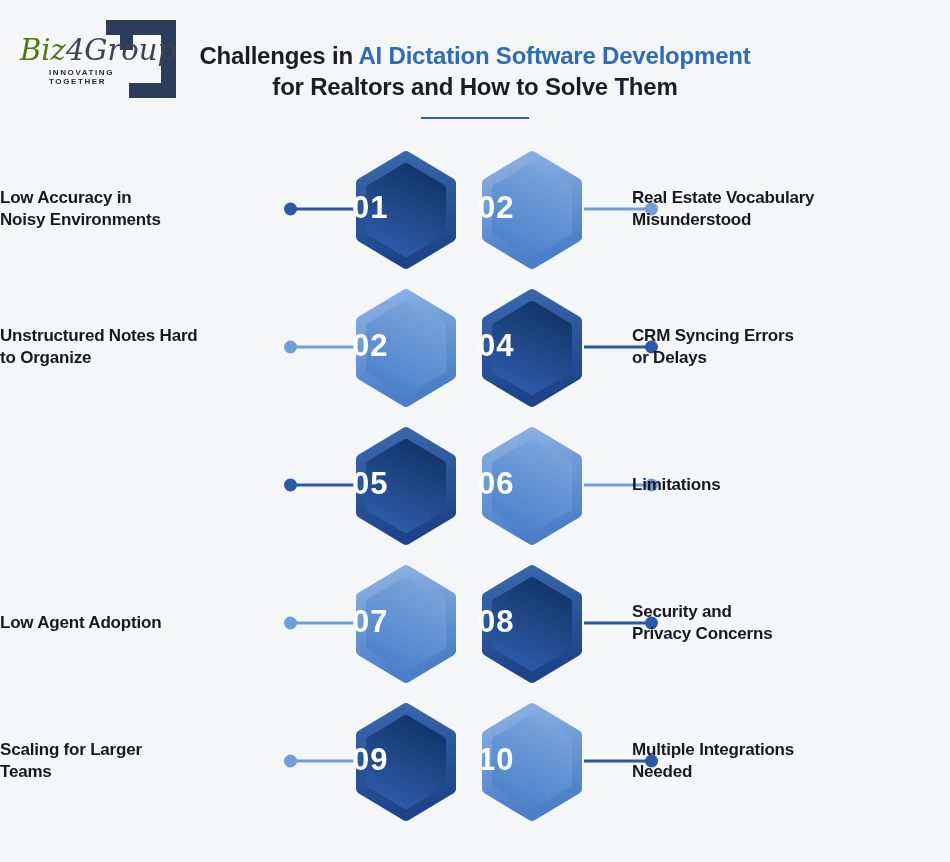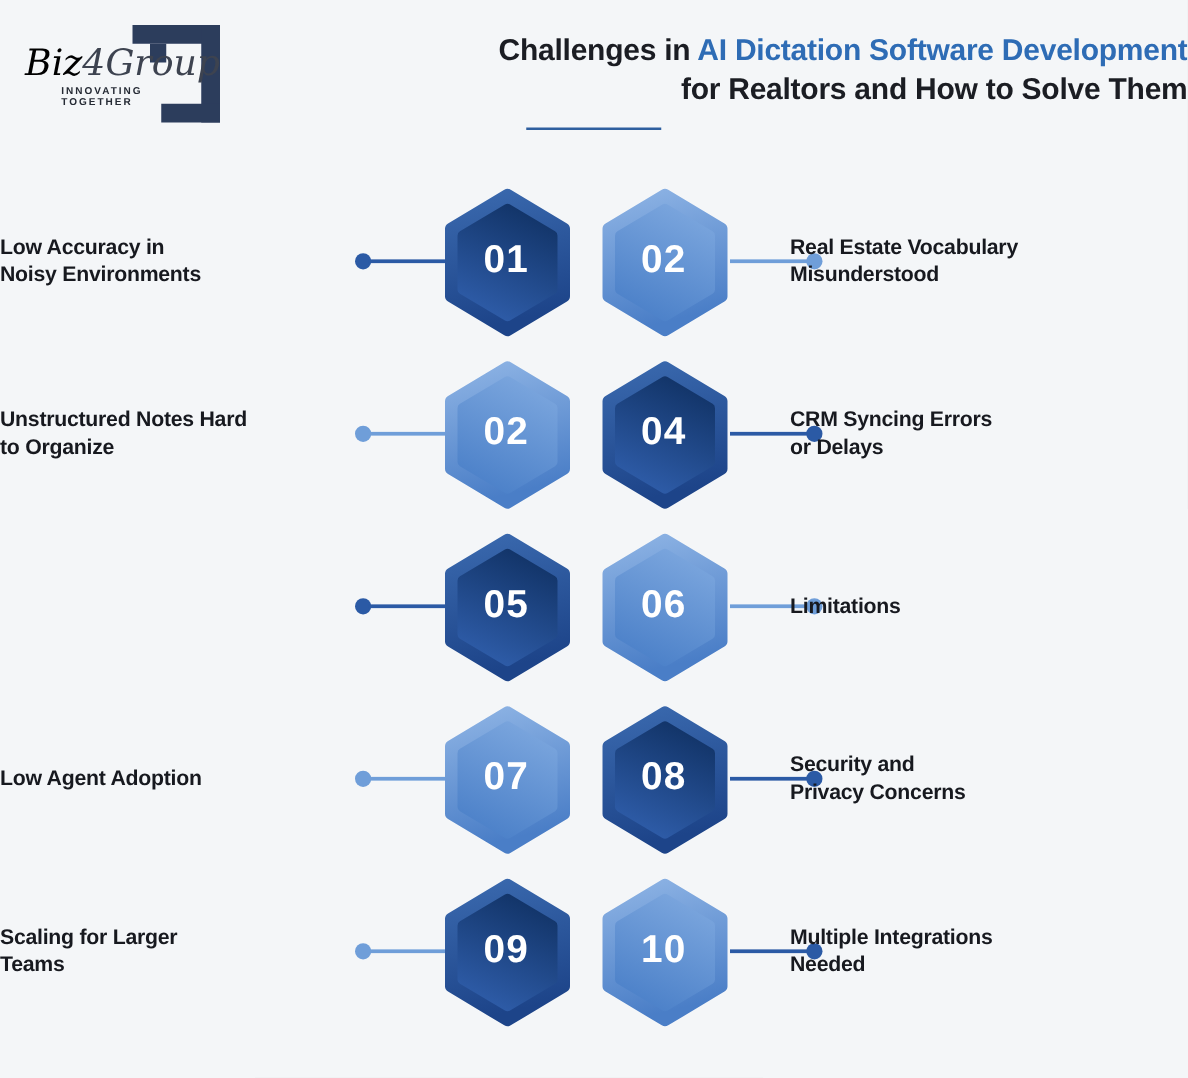--- a/index.html
+++ b/index.html
@@ -9,25 +9,25 @@
   
   .header{position:relative;height:140px;}
   .logo{position:absolute;left:20px;top:16px;width:150px;height:82px;}
   .bracket{position:absolute;left:86px;top:4px;width:70px;height:78px;}
   .bracket i{position:absolute;background:#2c3d5c;display:block;}
   .bracket .b-top{left:0;top:0;width:70px;height:15px;}
   .bracket .b-right{right:0;top:0;width:15px;height:78px;}
   .bracket .b-bottom{right:0;bottom:0;width:47px;height:15px;}
   .bracket .b-tab{left:14px;top:15px;width:13px;height:15px;}
   .logo-text{position:relative;z-index:2;margin-top:18px;font-family:"DejaVu Serif",serif;font-style:italic;font-size:29px;line-height:32px;white-space:nowrap;}
-  .logo-text .lt-blue{color:#000000;}
+  .logo-text .lt-blue{color:#4d7c0f;}
   .logo-text .lt-dark{color:#3d4350;}
   .logo-tagline{position:relative;z-index:2;margin-top:2px;font-size:8px;font-weight:bold;letter-spacing:1.6px;color:#252a34;padding-left:29px;}
 
-  .title{padding-top:25px;text-align:right;}
+  .title{padding-top:40px;text-align:center;}
   .t1,.t2{font-size:24px;font-weight:700;line-height:31px;color:#1b1d23;letter-spacing:-0.2px;}
   .t1 .hl{color:#2e6cb5;}
   .underline{width:108px;height:2px;background:#2e5f9f;margin:15px auto 0 auto;}
 
   
   .rows{position:absolute;top:140px;left:0;right:0;}
   .row{position:relative;height:138px;}
 
   .label{position:absolute;top:50%;transform:translateY(-50%);font-size:17px;font-weight:700;line-height:22px;color:#17191f;letter-spacing:-0.2px;}
   .l-label{left:0;width:278px;}
@@ -42,21 +42,21 @@
   .connector .line{position:absolute;top:50%;height:3px;transform:translateY(-50%);}
   .conn-l .line{left:11px;right:-2px;}
   .conn-r .line{left:-2px;right:11px;}
   .connector.c-dark .dot,.connector.c-dark .line{background:#2b5aa5;}
   .connector.c-light .dot,.connector.c-light .line{background:#6f9ed9;}
 
   .hex{position:absolute;top:50%;transform:translateY(-50%);width:108px;height:124px;z-index:2;}
   .hex-1{left:352px;}
   .hex-2{left:478px;}
   .hex svg{display:block;width:108px;height:124px;}
-  .hex-num{position:absolute;left:0;right:2px;top:50%;transform:translateY(-54%);text-align:center;font-size:31px;font-weight:700;letter-spacing:1px;color:#ffffff;}
+  .hex-num{position:absolute;left:0;right:2px;top:50%;transform:translateY(-54%);text-align:left;font-size:31px;font-weight:700;letter-spacing:1px;color:#ffffff;}
 </style>
 </head>
 <body>
 
 <svg width="0" height="0" style="position:absolute" aria-hidden="true">
   <defs>
     <linearGradient id="gOD" x1="0" y1="0" x2="0.2" y2="1">
       <stop offset="0" stop-color="#3a69ae"></stop>
         <stop offset="1" stop-color="#1d4489"></stop>
     </linearGradient>

